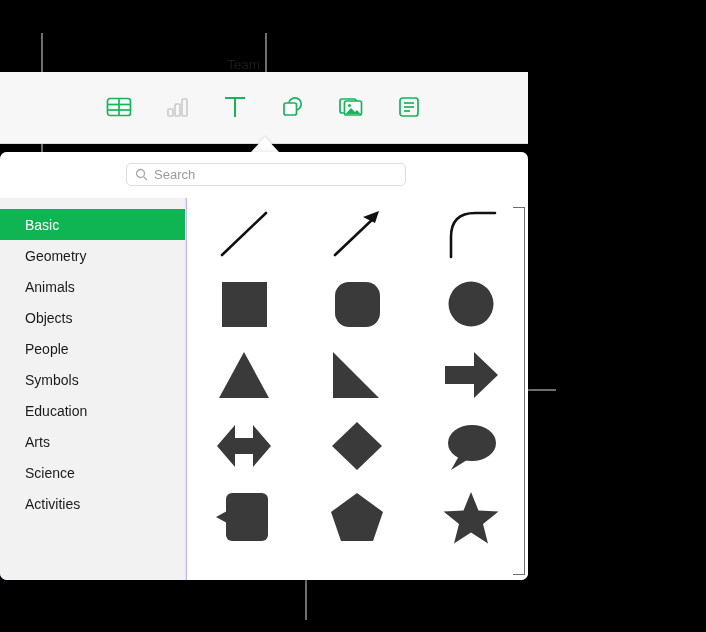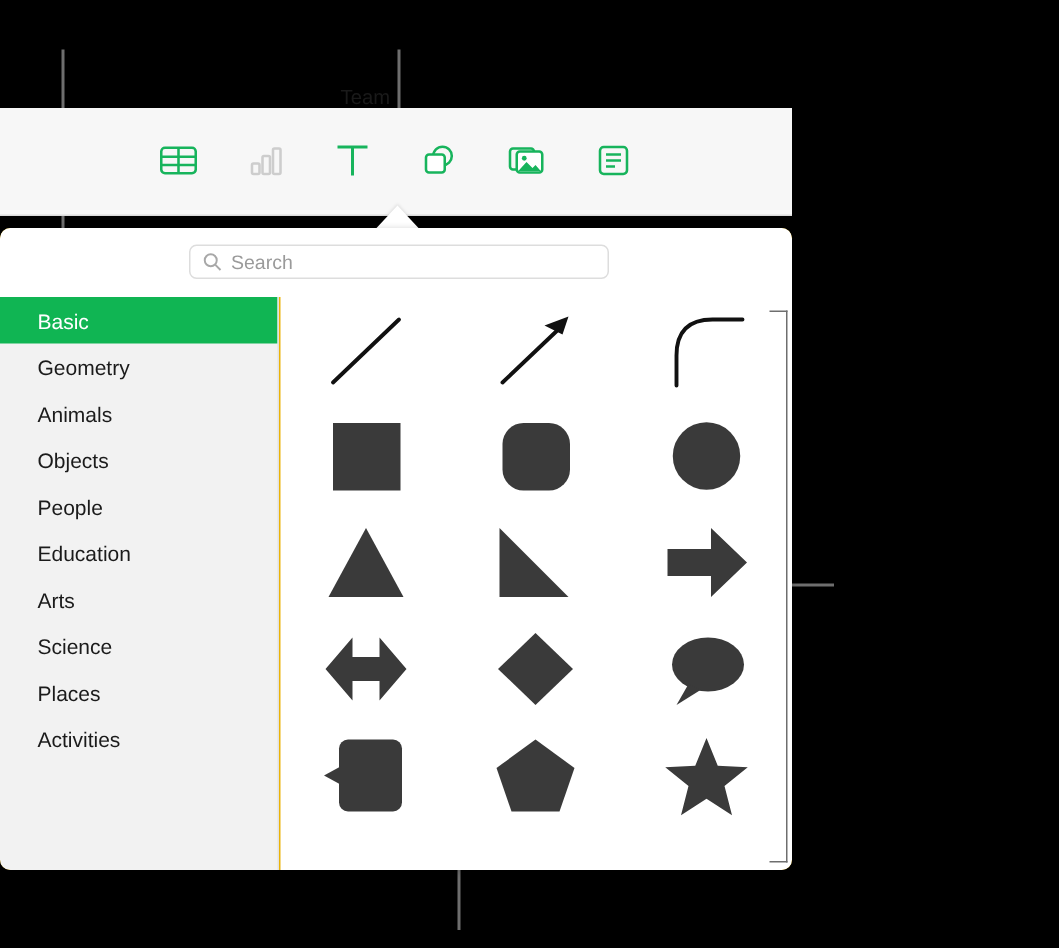--- a/index.html
+++ b/index.html
@@ -70,21 +70,21 @@
   .leader-v { width: 1.6px; }
   .leader-h { height: 1.6px; }
 
   
   .popover {
     position: absolute;
     left: 0px;
     top: 152px;
     width: 528px;
     height: 428px;
-    background: #eab308;
+    background: #c4b5fd;
     border-radius: 7px;
     box-shadow: 0 1px 5px rgba(0,0,0,0.20);
     overflow: hidden;
   }
   .popover-arrow {
     position: absolute;
     left: 251px;
     top: 137px;
     width: 0; height: 0;
     border-left: 14px solid transparent;
@@ -139,20 +139,21 @@
     display: flex;
     align-items: center;
     padding-left: 25px;
     font-size: 14px;
     color: #1b1b1b;
     box-sizing: border-box;
   }
   .cat-item.selected {
     background: #10b553;
     color: #ffffff;
+    margin-top: 11px;
   }
 
   
   .shapes-pane {
     position: absolute;
     left: 187px;
     top: 46px;
     right: 0;
     bottom: 0;
     background: #ffffff;
@@ -287,30 +288,30 @@
           <div class="cat-item">
             <span>Animals</span>
           </div>
           <div class="cat-item">
             <span>Objects</span>
           </div>
           <div class="cat-item">
             <span>People</span>
           </div>
           <div class="cat-item">
+            <span>Symbols</span>
+          </div>
+          <div class="cat-item">
             <span>Education</span>
           </div>
           <div class="cat-item">
             <span>Arts</span>
           </div>
           <div class="cat-item">
             <span>Science</span>
-          </div>
-          <div class="cat-item">
-            <span>Places</span>
           </div>
           <div class="cat-item">
             <span>Activities</span>
           </div>
         </div>
     </div>
 
     <div class="shapes-pane">
       <div class="shapes-grid" id="shapes-grid">
           <div class="shape-cell" title="Line">

